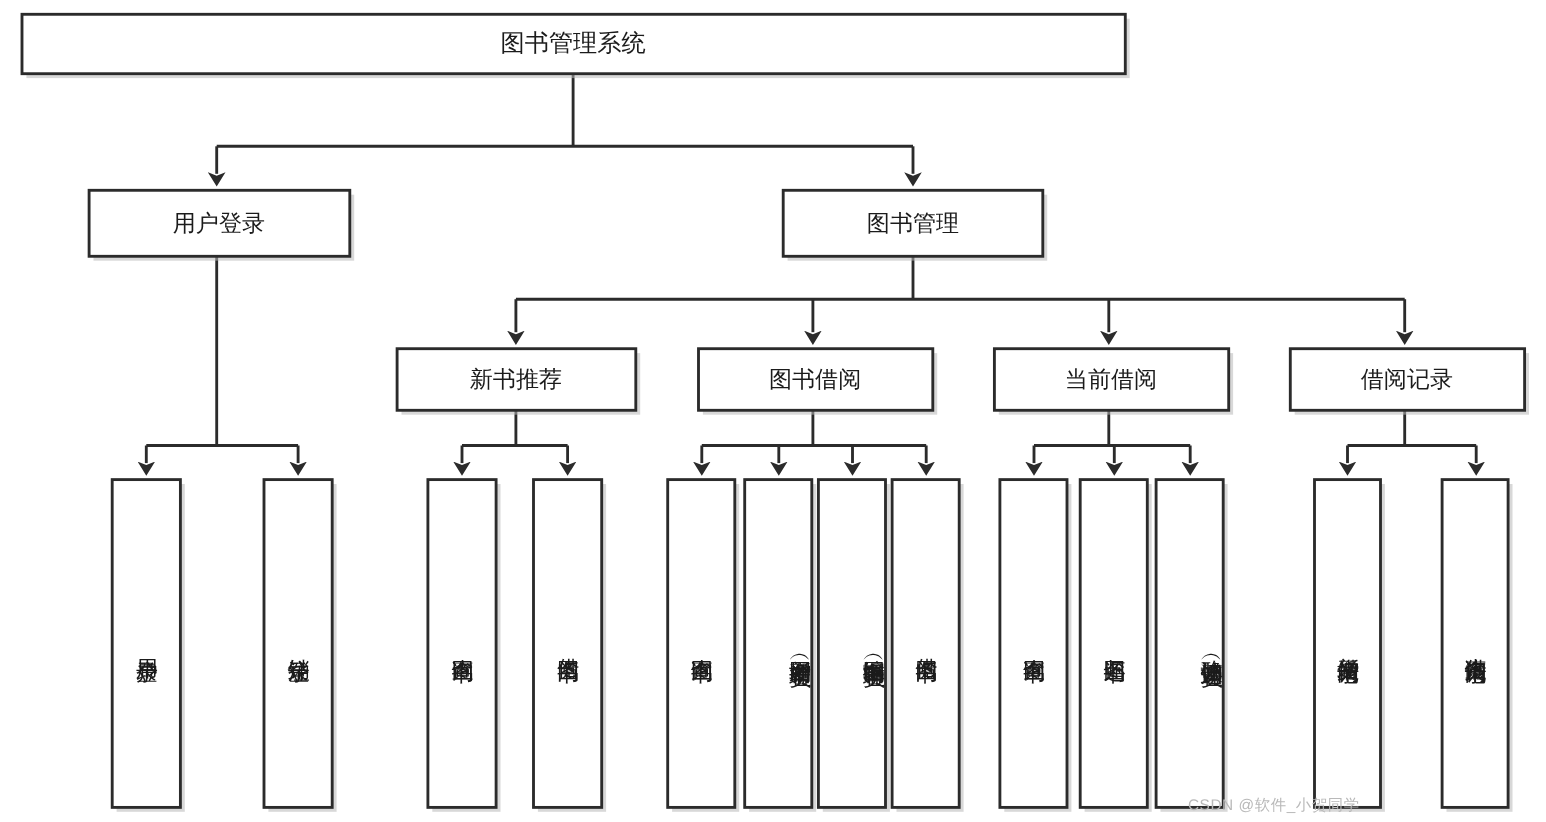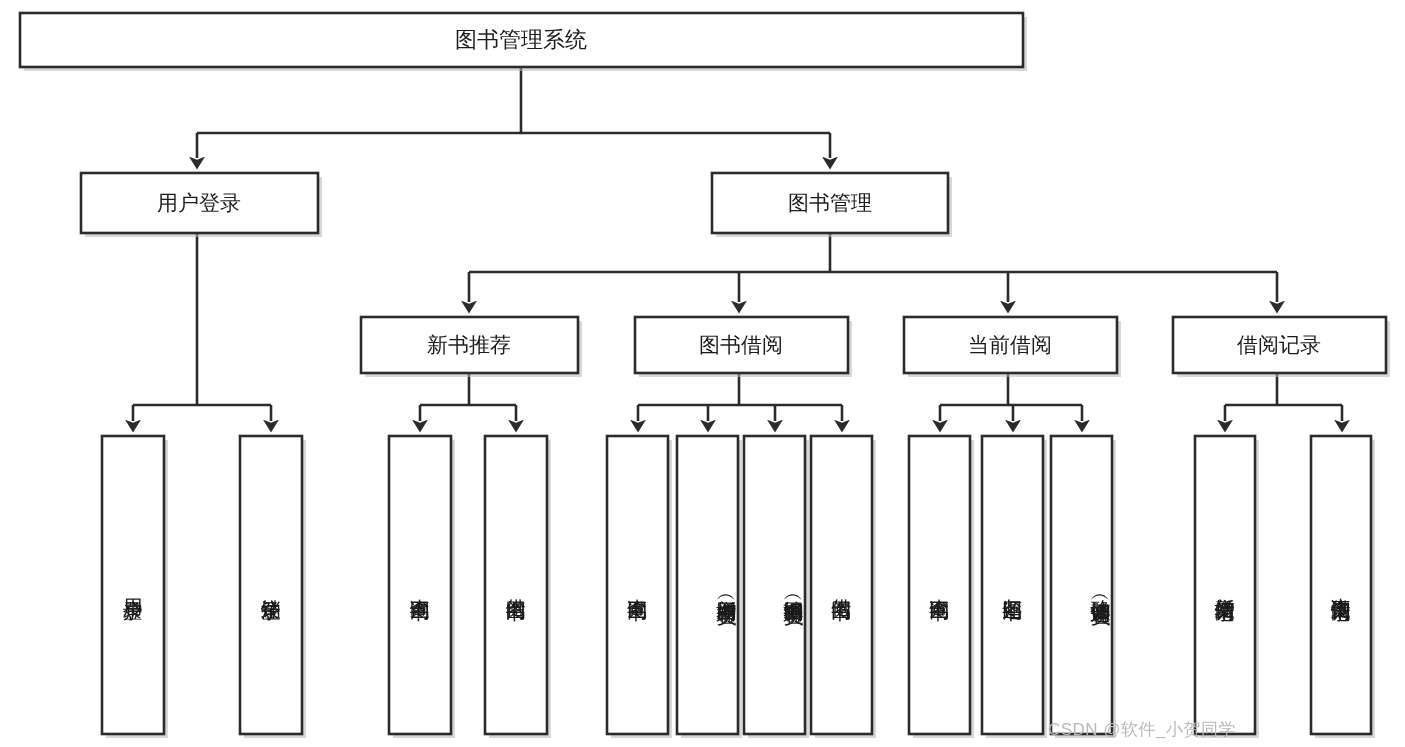--- a/index.html
+++ b/index.html
@@ -70,21 +70,21 @@
     pointer-events: none;
   }
   .vlabel.center {
     align-items: center;
   }
   .watermark {
     position: absolute;
     right: 12px;
     bottom: 6px;
     font-family: "Liberation Sans", "DejaVu Sans", sans-serif;
-    font-size: 17px;
+    font-size: 14px;
     color: #b9b9b9;
     white-space: nowrap;
     letter-spacing: .5px;
   }
 </style>
 </head>
 <body>
 
 <div id="diagram-root">
 

